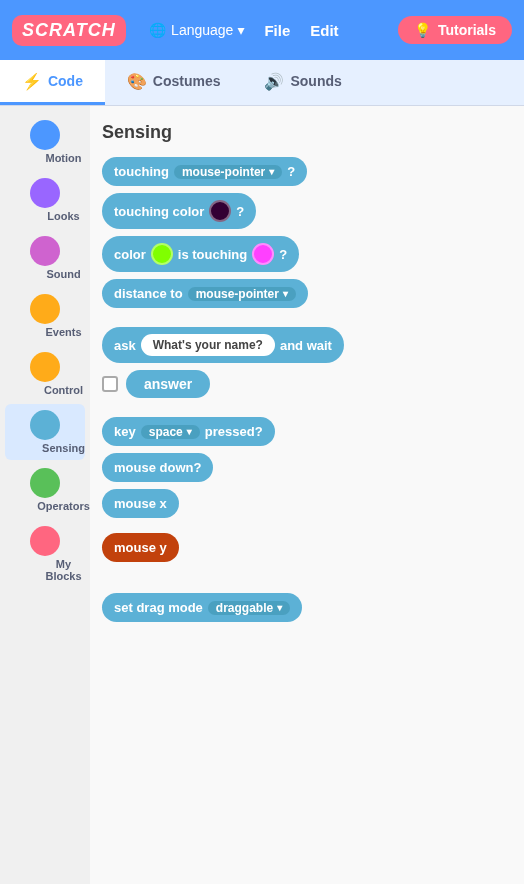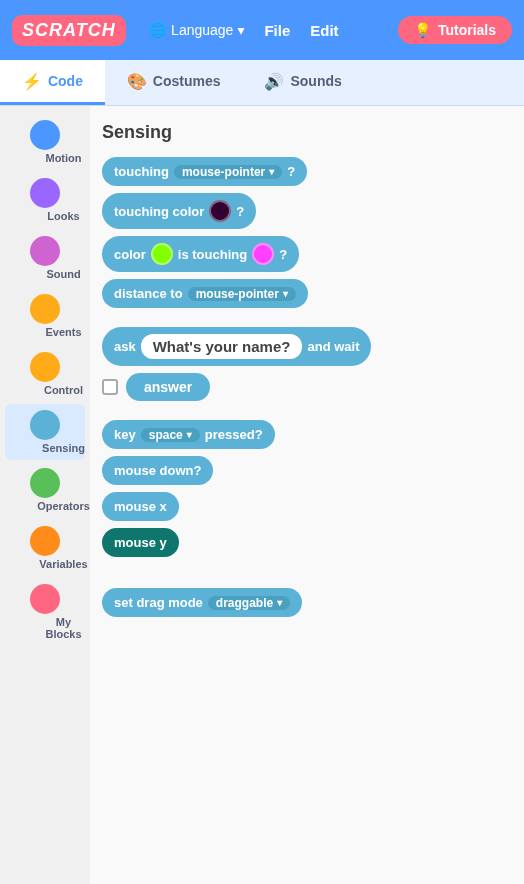--- a/index.html
+++ b/index.html
@@ -271,24 +271,20 @@
     </div>
     <div class="sidebar-item active">
       <div class="sidebar-dot" style="background:#5CB1D6;"></div>
       <span class="sidebar-label">Sensing</span>
     </div>
     <div class="sidebar-item">
       <div class="sidebar-dot" style="background:#59C059;"></div>
       <span class="sidebar-label">Operators</span>
     </div>
     <div class="sidebar-item">
-      <div class="sidebar-dot" style="background:#FF8C1A;"></div>
-      <span class="sidebar-label">Variables</span>
-    </div>
-    <div class="sidebar-item">
       <div class="sidebar-dot" style="background:#FF6680;"></div>
       <span class="sidebar-label">My Blocks</span>
     </div>
   </div>
 
   <div class="content">
 
     <div class="content-title">Sensing</div>
 
     <div class="block-row">
@@ -328,21 +324,21 @@
           <span class="arrow">▾</span>
         </div>
       </div>
     </div>
 
     <div class="block-spacer"></div>
 
     <div class="block-row">
       <div class="block" style="background:#5CB1D6; border-radius:20px;">
         <span>ask</span>
-        <div style="background:#fff; border-radius:12px; padding:4px 12px; color:#444; font-size:15px; font-weight:600;">What's your name?</div>
+        <div style="background:#fff; border-radius:12px; padding:4px 12px; color:#444; font-size:12px; font-weight:600;">What's your name?</div>
         <span>and wait</span>
       </div>
     </div>
 
     <div class="answer-row">
       <div class="answer-checkbox"></div>
       <div class="answer-pill">answer</div>
     </div>
 
     <div class="block-spacer"></div>
@@ -364,21 +360,21 @@
       </div>
     </div>
 
     <div class="block-row">
       <div class="block" style="background:#5CB1D6; border-radius:20px;">
         <span>mouse x</span>
       </div>
     </div>
 
     <div class="block-row">
-      <div class="block" style="background:#0f766e; border-radius:20px;">
+      <div class="block" style="background:#c2410c; border-radius:20px;margin-top:8px;">
         <span>mouse y</span>
       </div>
     </div>
 
     <div class="block-spacer"></div>
     <div class="block-spacer"></div>
 
     <div class="block-row">
       <div class="block" style="background:#5CB1D6; border-radius:20px;">
         <span>set drag mode</span>

